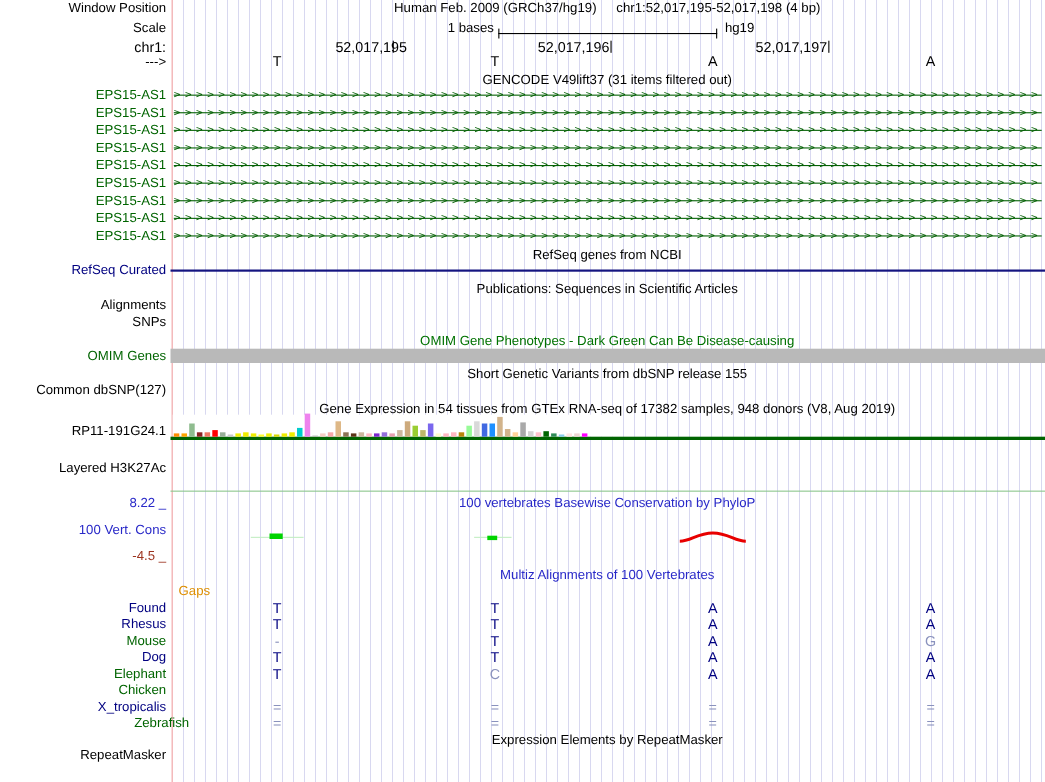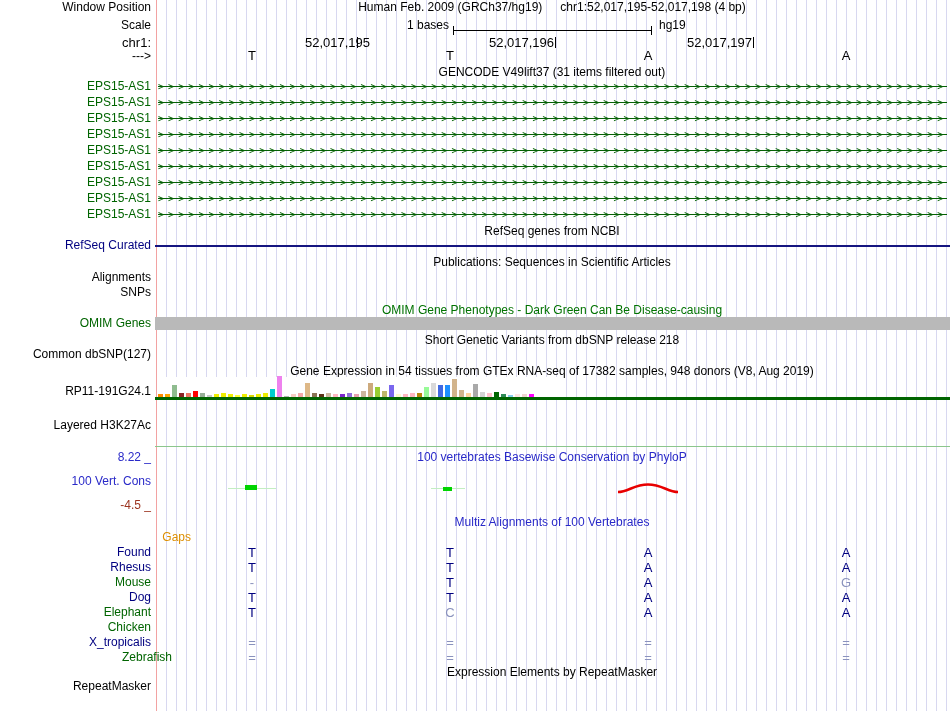--- a/index.html
+++ b/index.html
@@ -70,21 +70,21 @@
   <div class="hline" style="top:245px;height:2px;background:#151580"></div>
 
   <div class="title black" style="top:256px">Publications: Sequences in Scientific Articles</div>
   <div class="lbl black" style="top:271px">Alignments</div>
   <div class="lbl black" style="top:286px">SNPs</div>
 
   <div class="title" style="top:304px;color:#007200">OMIM Gene Phenotypes - Dark Green Can Be Disease-causing</div>
   <div class="lbl green" style="top:317px">OMIM Genes</div>
   <div class="hline" style="top:317px;height:13px;background:#b9b9b9"></div>
 
-  <div class="title black" style="top:334px">Short Genetic Variants from dbSNP release 218</div>
+  <div class="title black" style="top:334px">Short Genetic Variants from dbSNP release 155</div>
   <div class="lbl black" style="top:348px">Common dbSNP(127)</div>
 
   <div class="title black" style="top:365px">Gene Expression in 54 tissues from GTEx RNA-seq of 17382 samples, 948 donors (V8, Aug 2019)</div>
   <div class="lbl black" style="top:385px">RP11-191G24.1</div>
   <div class="gtex-panel"></div>
   <div class="hline" style="top:397px;height:3px;background:#006400"></div>
 
   <div class="lbl black" style="top:419px">Layered H3K27Ac</div>
   <div class="hline" style="top:446px;height:1px;background:#8cc68c"></div>
 

